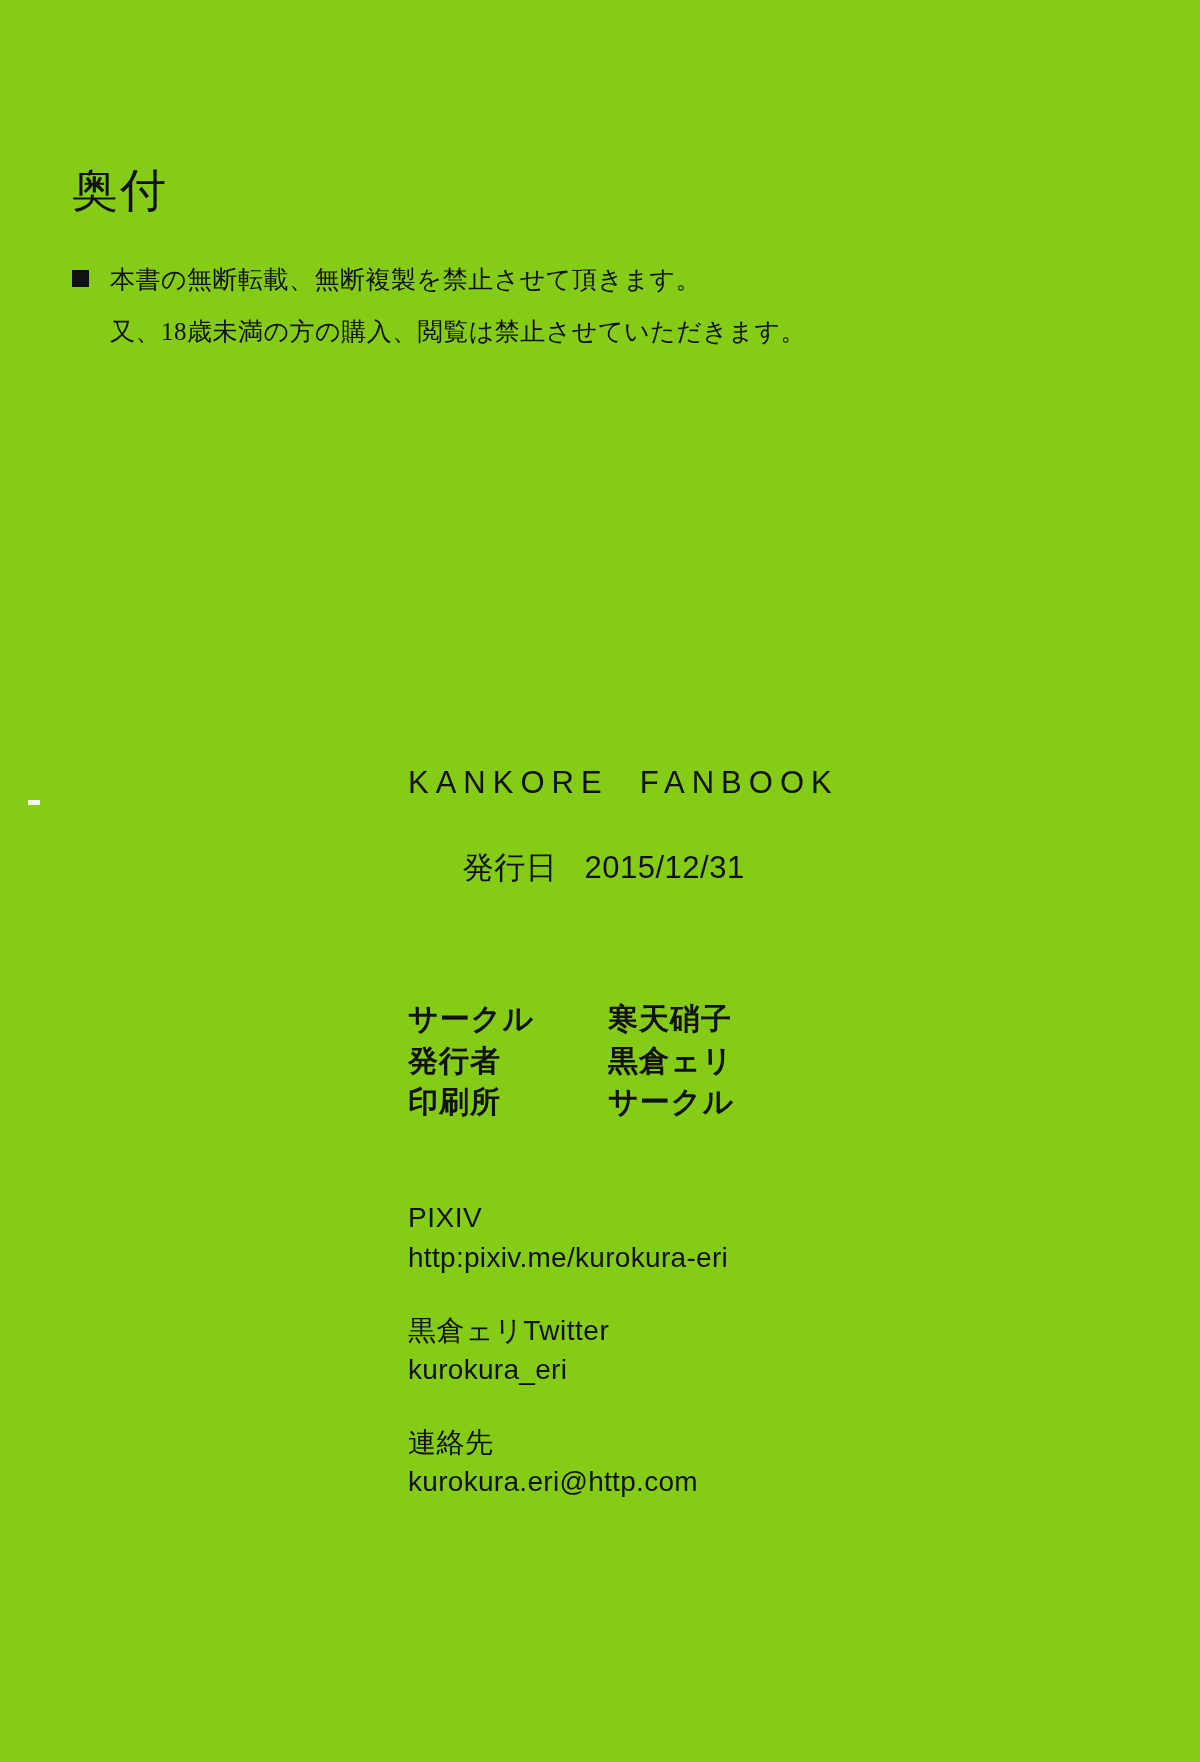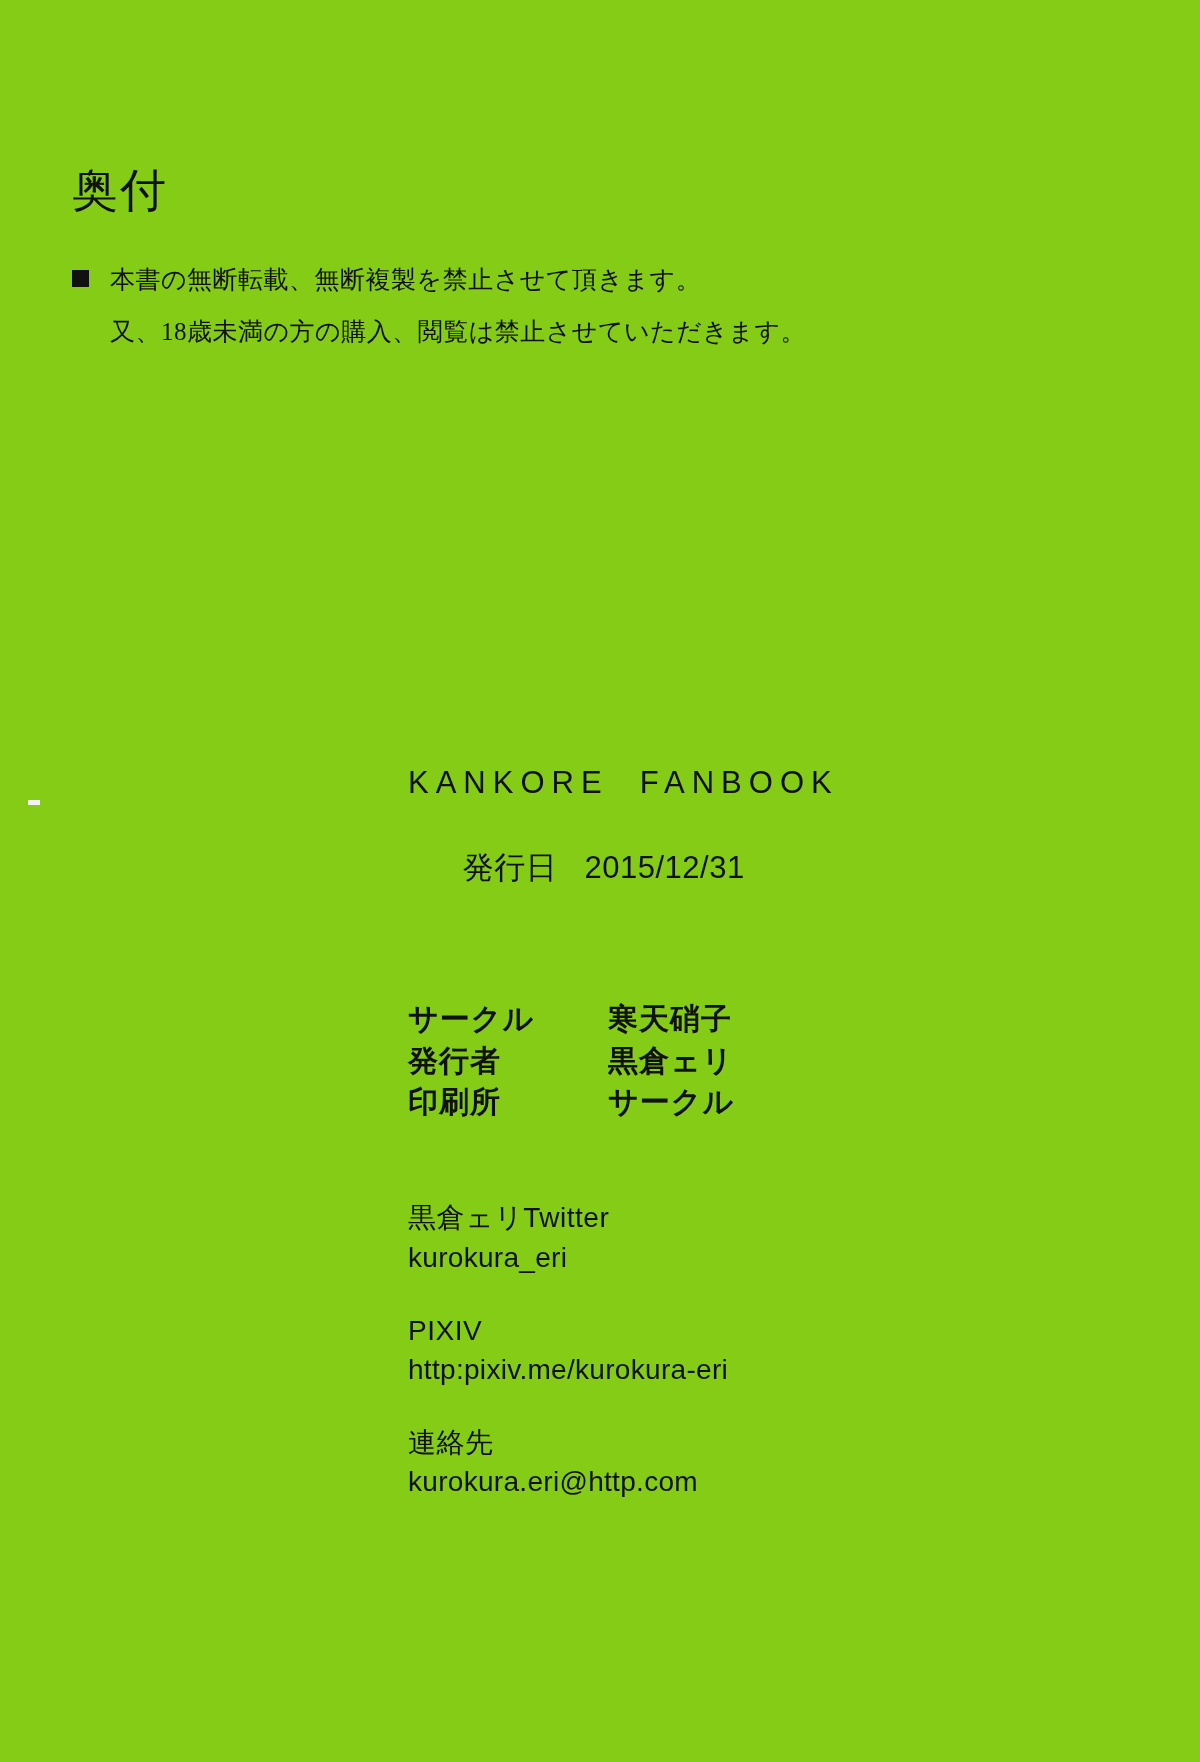--- a/index.html
+++ b/index.html
@@ -167,26 +167,26 @@
         <span class="credit-value">黒倉ェリ</span>
       </div>
       <div class="credit-row">
         <span class="credit-label">印刷所</span>
         <span class="credit-value">サークル</span>
       </div>
     </div>
 
     <div class="contacts">
       <div class="contact-block">
+        <div class="contact-label">PIXIV</div>
+        <div class="contact-value">http:pixiv.me/kurokura-eri</div>
+      </div>
+      <div class="contact-block">
         <div class="contact-label">黒倉ェリTwitter</div>
         <div class="contact-value">kurokura_eri</div>
-      </div>
-      <div class="contact-block">
-        <div class="contact-label">PIXIV</div>
-        <div class="contact-value">http:pixiv.me/kurokura-eri</div>
       </div>
       <div class="contact-block">
         <div class="contact-label">連絡先</div>
         <div class="contact-value">kurokura.eri@http.com</div>
       </div>
     </div>
   </div>
 
 </div>
 

